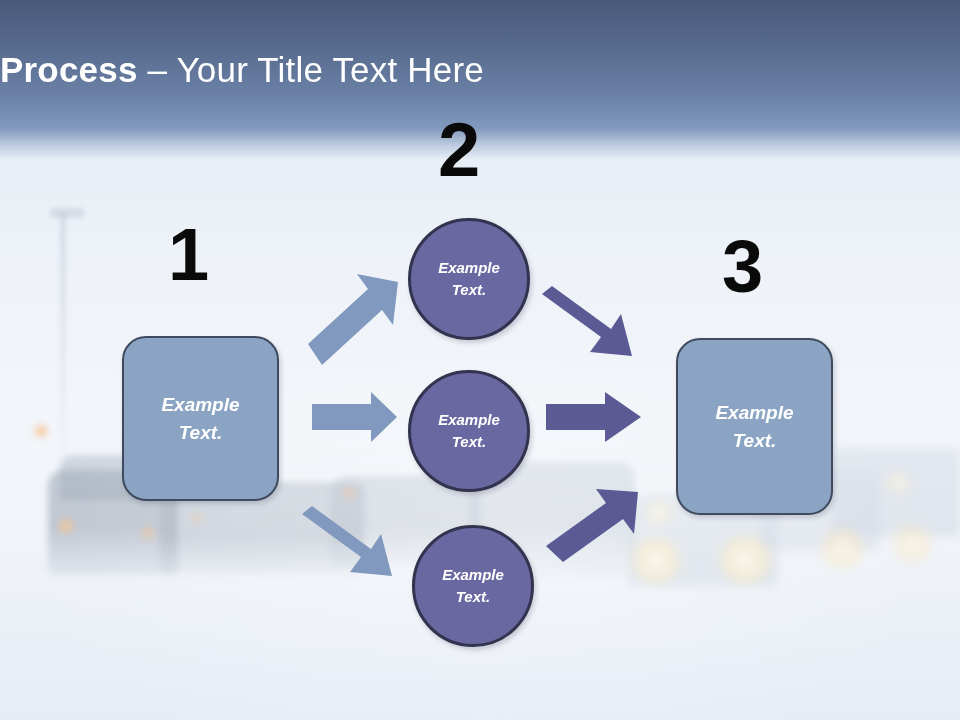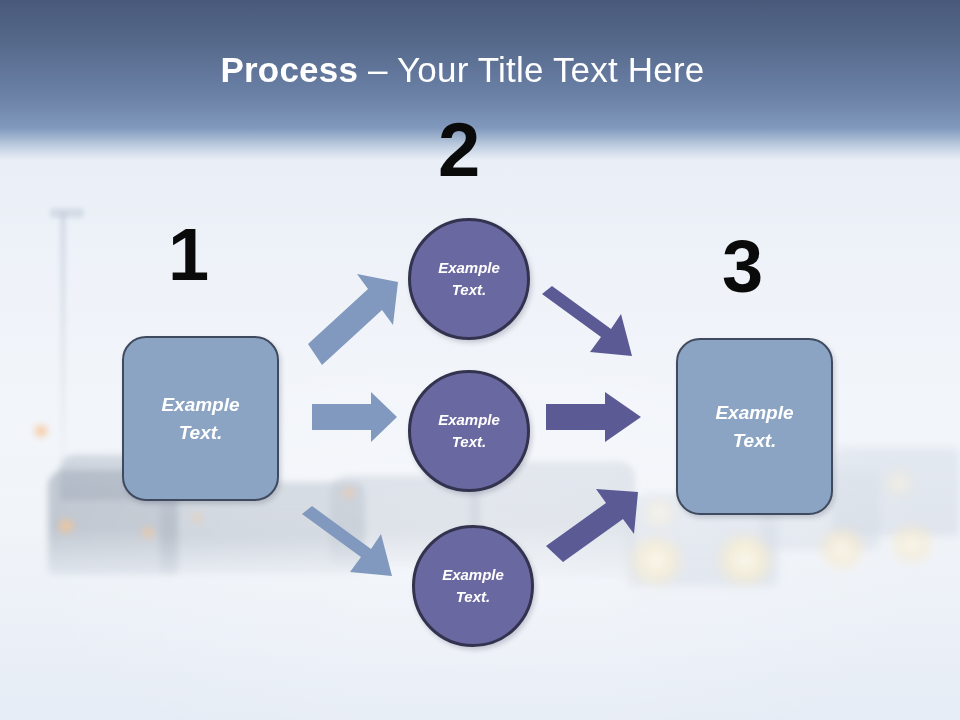--- a/index.html
+++ b/index.html
@@ -142,26 +142,24 @@
       #566a8c 28%,
       #6b81a6 60%,
       #8099bc 80%,
       rgba(180,197,219,.72) 92%,
       rgba(219,228,241,0) 100%);
     pointer-events: none;
   }
 
   .title {
     position: absolute; left: 0; top: 50px; width: 889px;
-    text-align: center;
     font-size: 35px;
     color: #ffffff;
     letter-spacing: .2px;
     white-space: nowrap;
-    margin-left: 18px;
   }
   .title .strong { font-weight: bold; }
   .title .rest   { font-weight: normal; }
 
   
   .step-num {
     position: absolute;
     font-weight: bold;
     color: #0a0a0a;
     line-height: 1;

